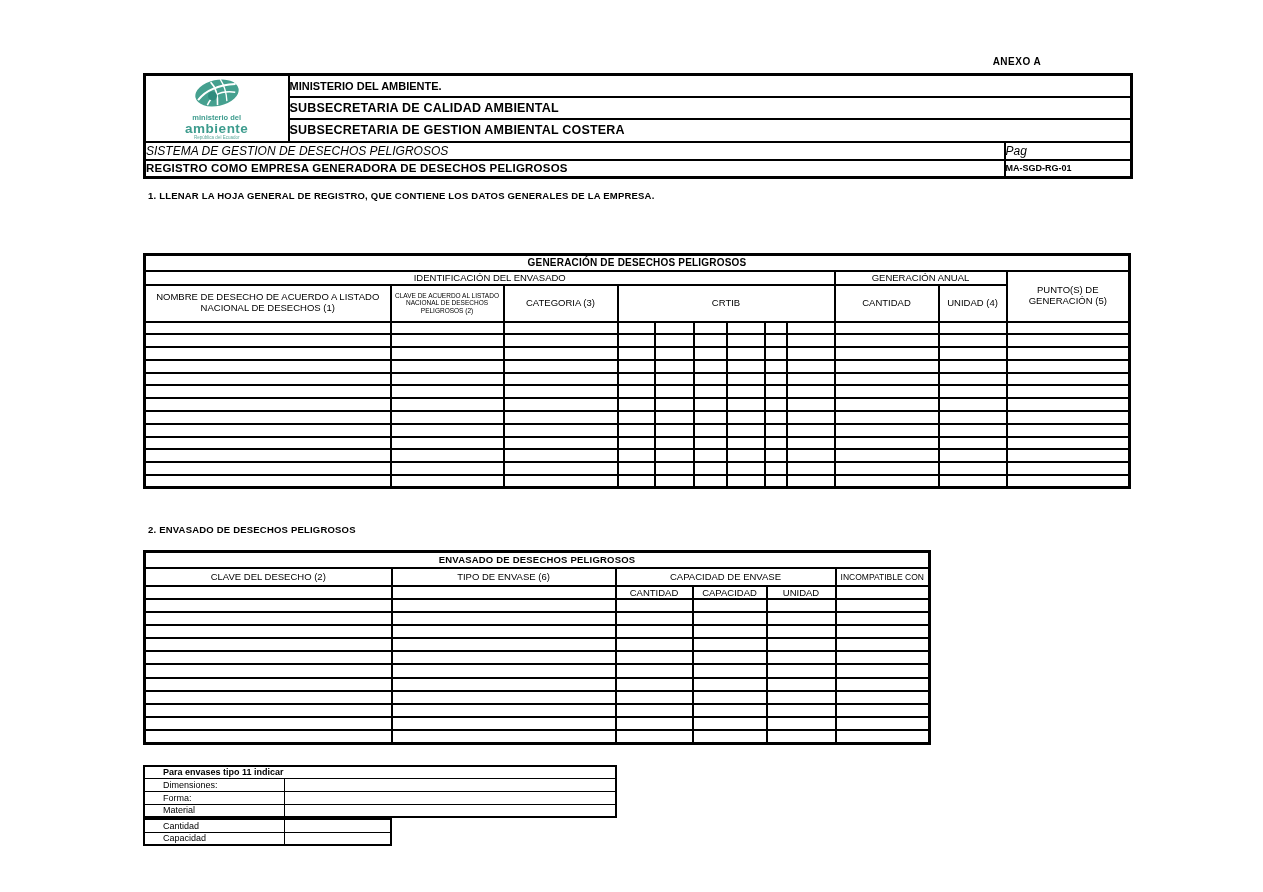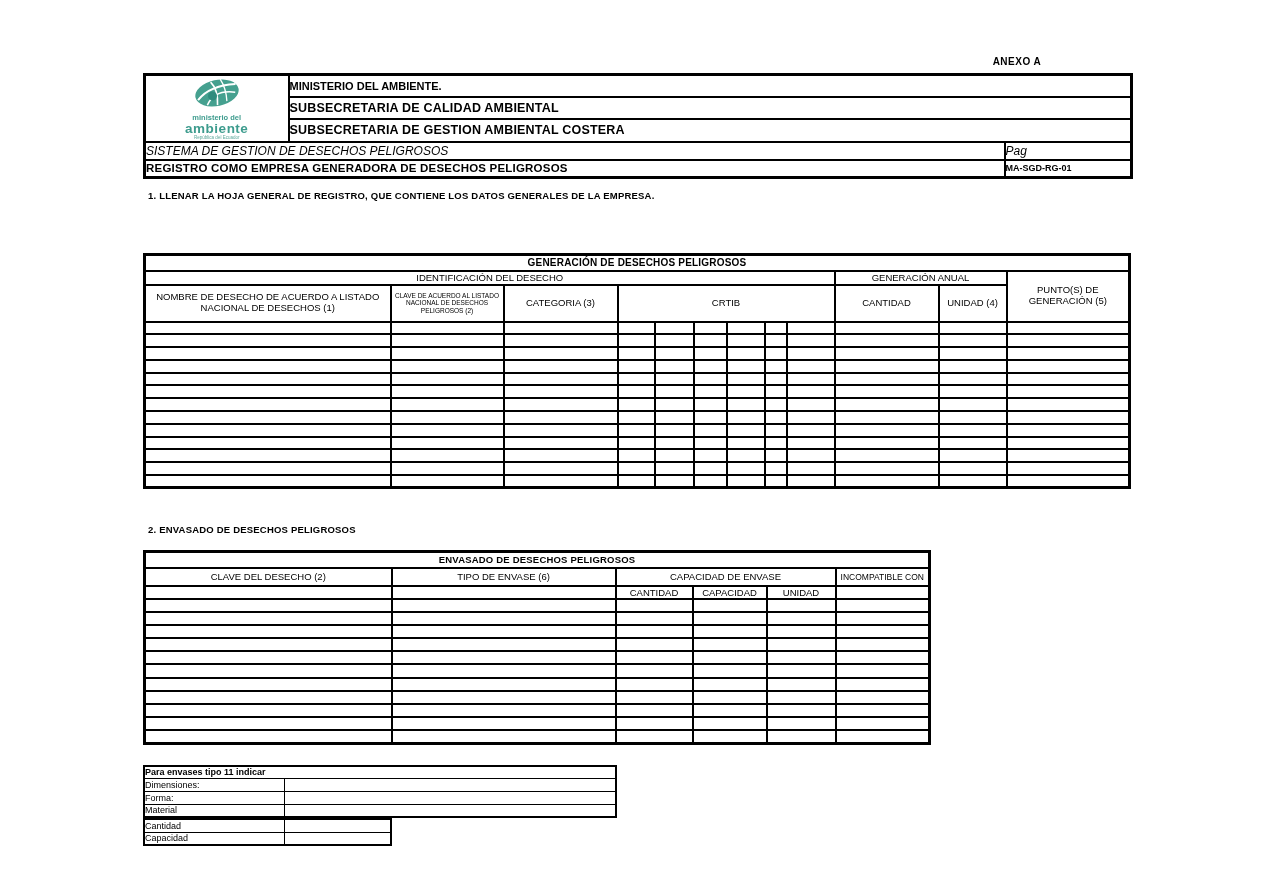--- a/index.html
+++ b/index.html
@@ -52,21 +52,21 @@
                        font-weight:normal; overflow:hidden; }
   .pack .t-title { height:16px; font-size:9.5px; font-weight:bold; letter-spacing:.2px; }
   .pack .t-head  { height:18px; font-size:9.5px; }
   .pack .t-sub   { height:13px; font-size:9.5px; }
   .pack tbody tr { height:13.2px; }
 
   
   .tipo11a { left:143px; top:765px; width:472px; border:2px solid #000; }
   .tipo11b { left:143px; top:818px; width:247px; border:2px solid #000; }
   .tipo11a td, .tipo11b td { border:1px solid #000; font-size:9px; height:13px;
-                             text-align:left; vertical-align:middle; padding-left:0; overflow:hidden; }
+                             text-align:left; vertical-align:middle; padding-left:18px; overflow:hidden; }
   .tipo11a .t-title { font-weight:bold; height:12px; }
   .lblcol { width:140px; }
 </style>
 </head>
 <body>
 
 <div class="page">
 
   <div class="abs anexo">ANEXO A</div>
 
@@ -131,21 +131,21 @@
         <col style="width:48px">
       <col style="width:104px">
         <col style="width:68px">
         <col style="width:123px">
     </colgroup>
     <thead>
       <tr>
           <th class="t-title" colspan="12">GENERACIÓN DE DESECHOS PELIGROSOS</th>
         </tr>
       <tr>
-        <th class="t-group" colspan="9">IDENTIFICACIÓN DEL DESECHO</th>
+        <th class="t-group" colspan="9">IDENTIFICACIÓN DEL ENVASADO</th>
         <th class="t-group" colspan="2">GENERACIÓN ANUAL</th>
         <th class="t-head" rowspan="2">PUNTO(S) DE GENERACIÓN (5)</th>
       </tr>
       <tr>
         <th class="t-head">NOMBRE DE DESECHO DE ACUERDO A LISTADO NACIONAL DE DESECHOS (1)</th>
         <th class="t-head t-head-sm">CLAVE DE ACUERDO AL LISTADO NACIONAL DE DESECHOS PELIGROSOS (2)</th>
         <th class="t-head">CATEGORIA (3)</th>
         <th class="t-head" colspan="6">CRTIB</th>
         <th class="t-head">CANTIDAD</th>
         <th class="t-head">UNIDAD (4)</th>

